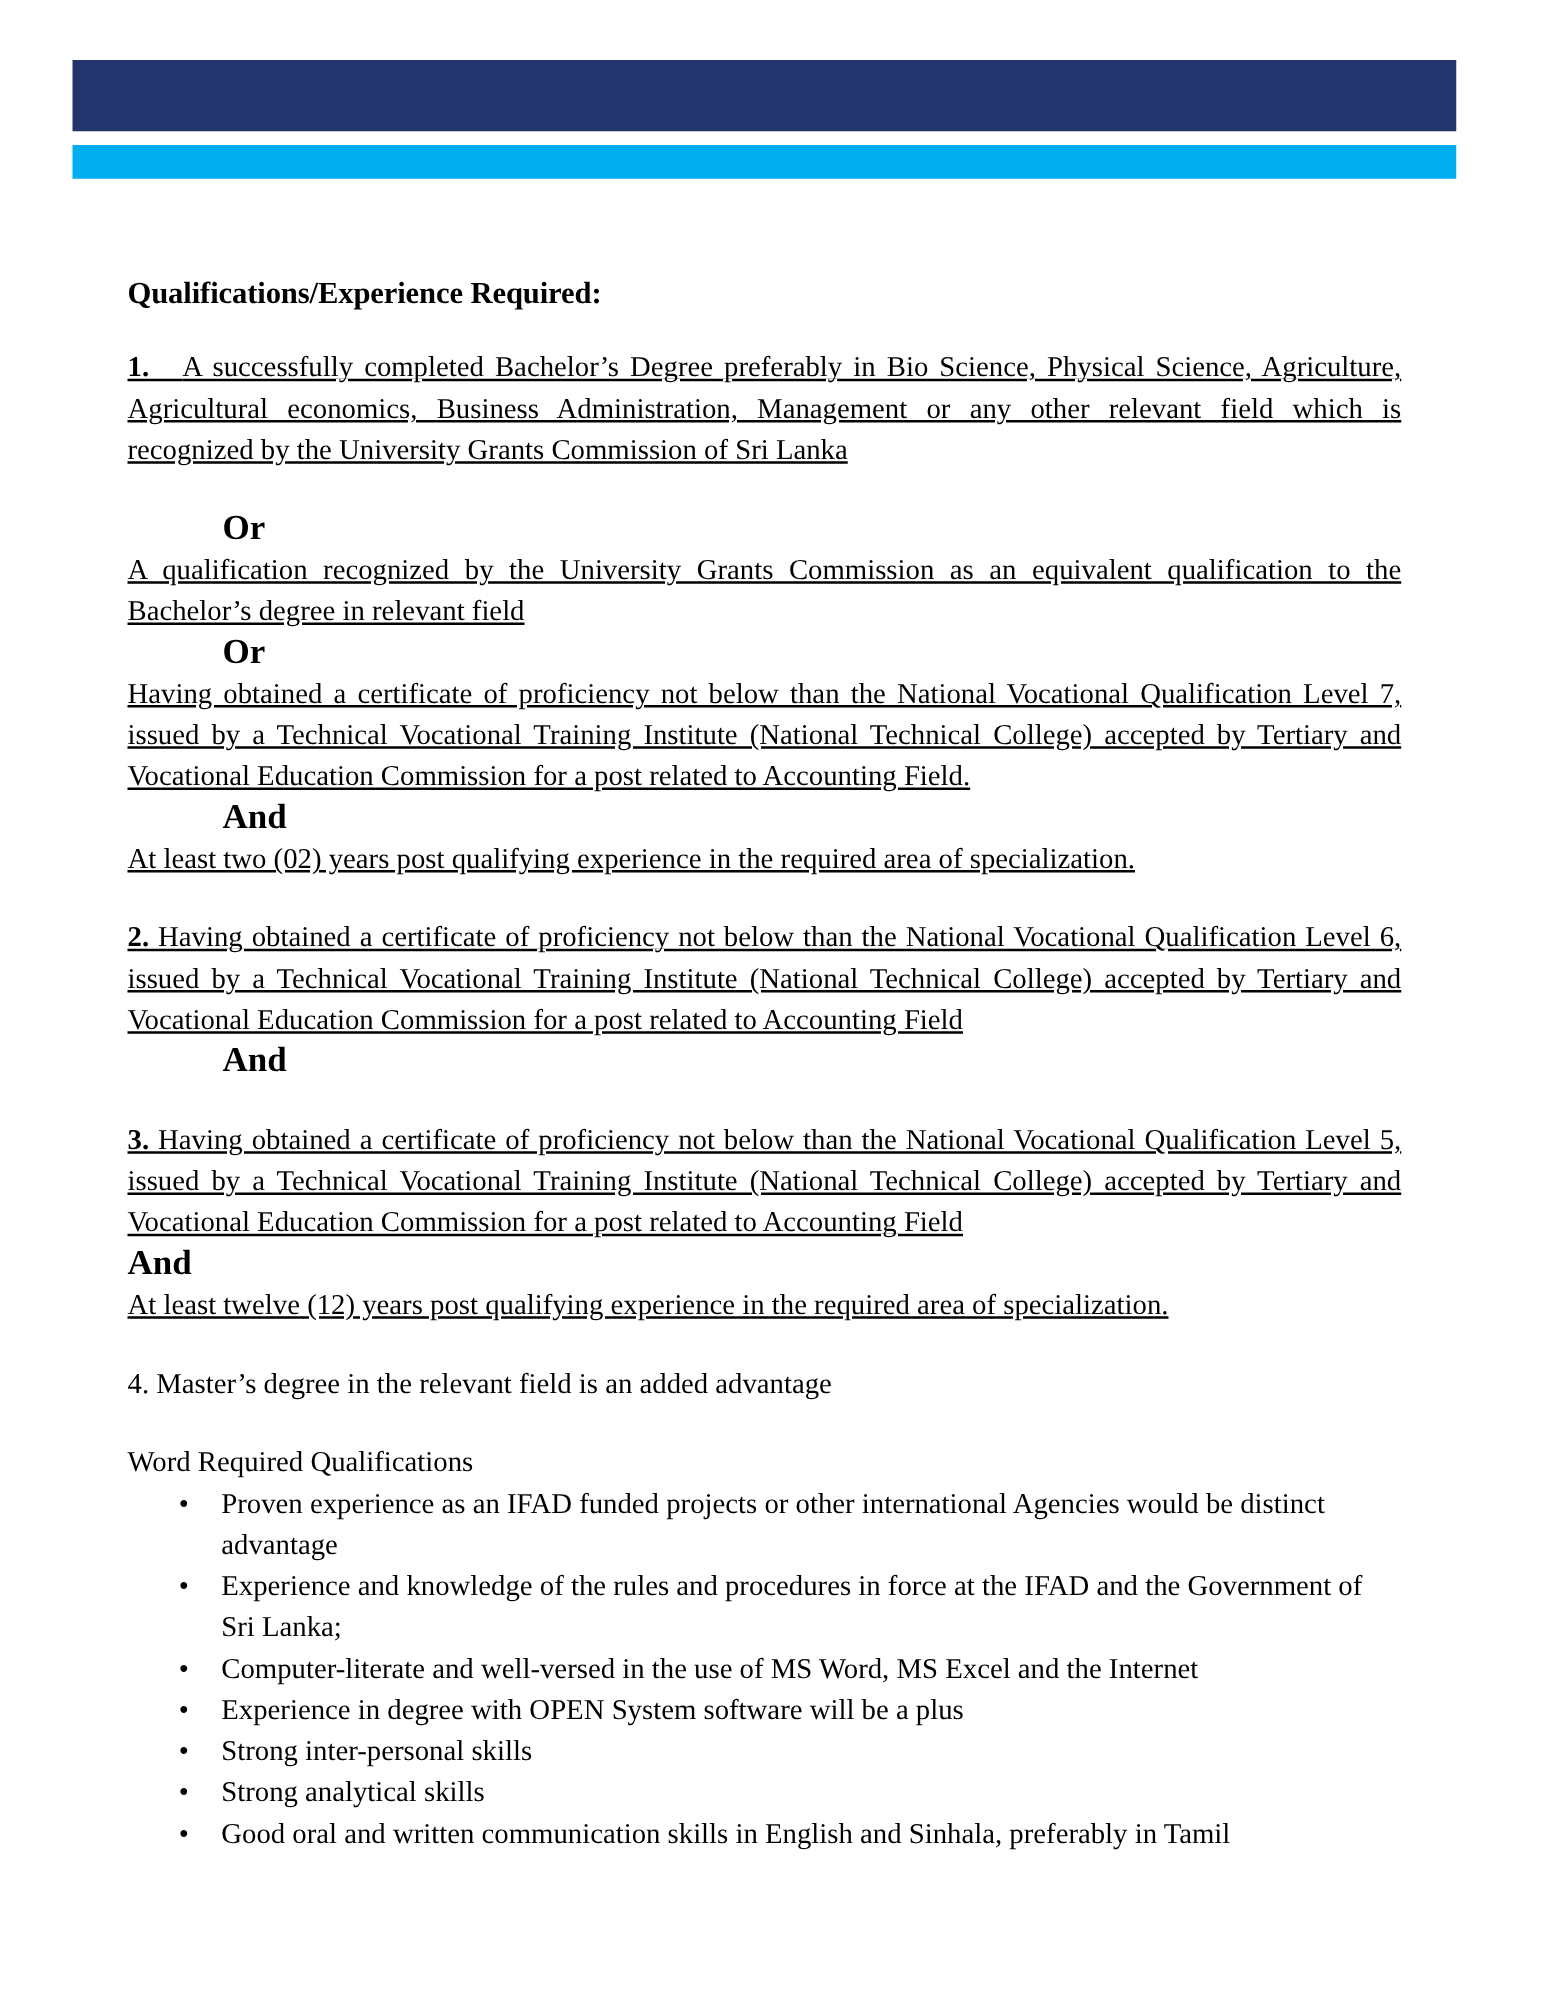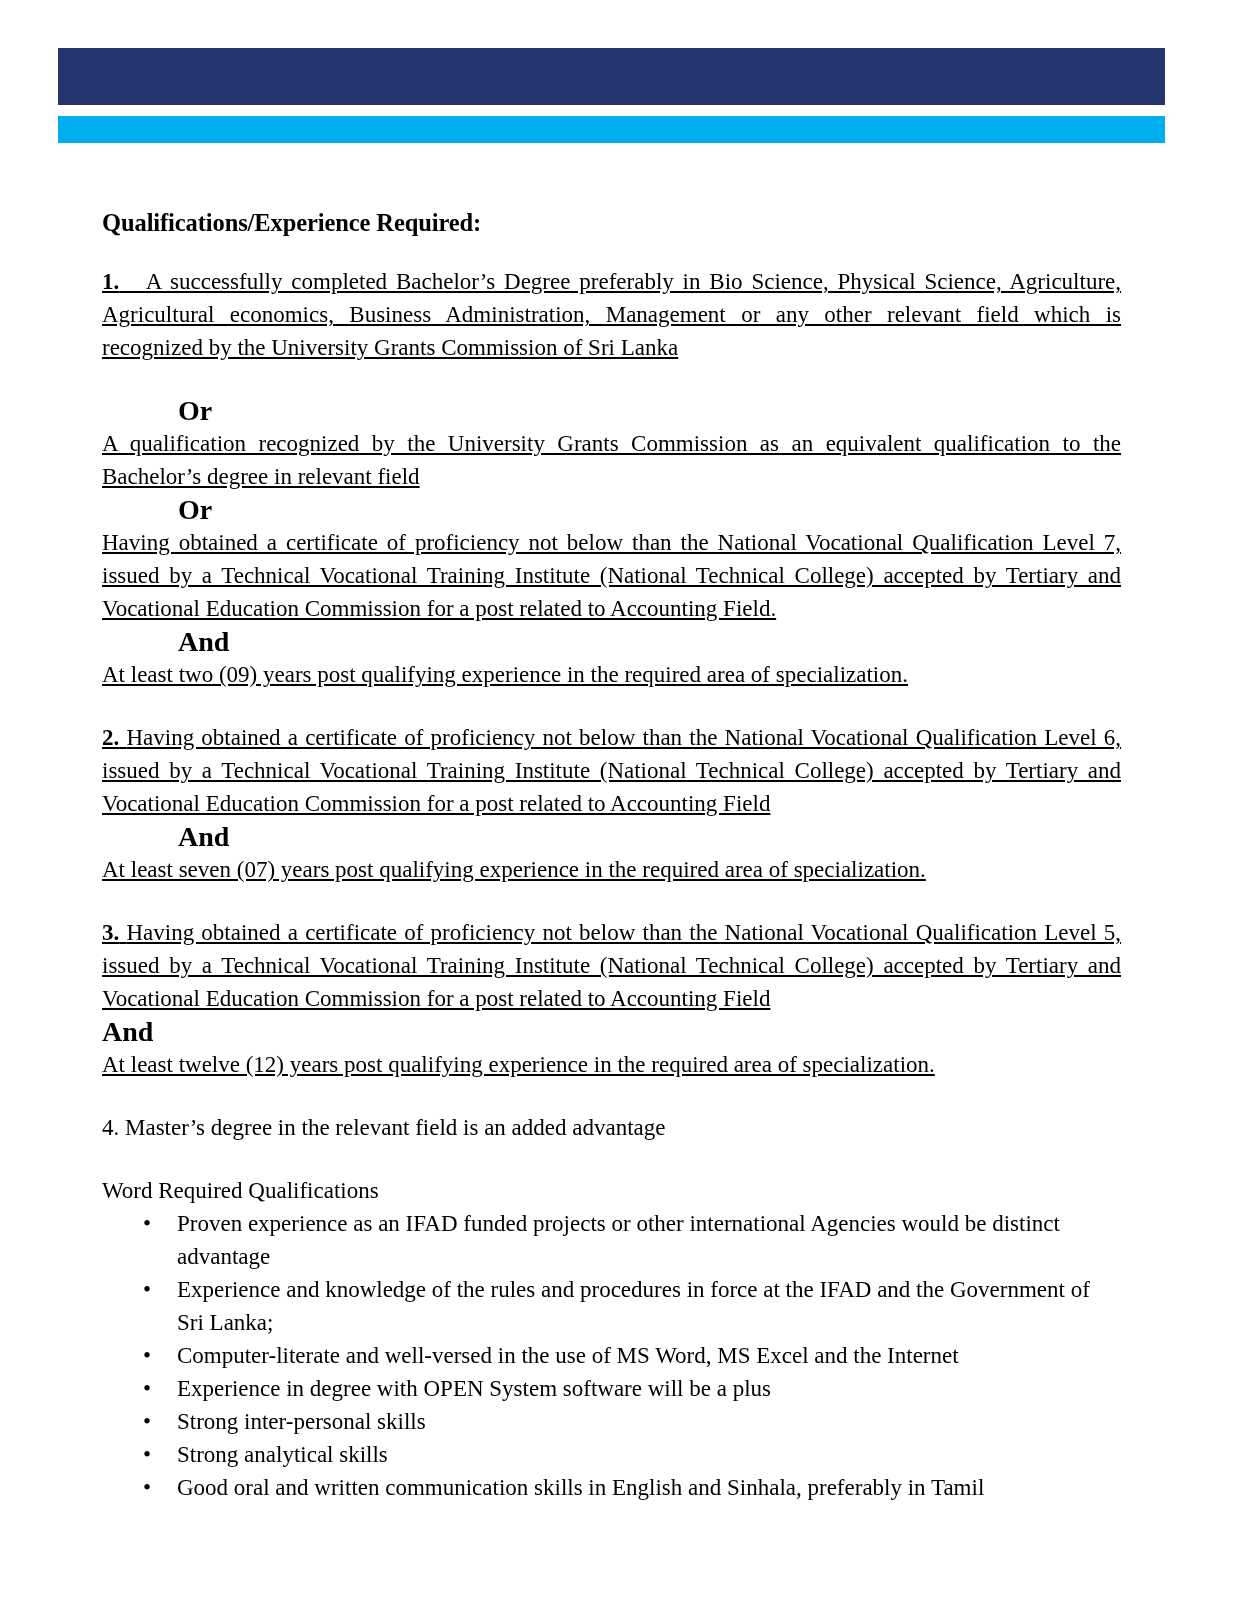--- a/index.html
+++ b/index.html
@@ -34,21 +34,21 @@
     top: 116px;
     width: 1107px;
     height: 27px;
     background: #00aeef;
   }
 
   
   .content {
     position: absolute;
     left: 102px;
-    top: 208px;
+    top: 220px;
     width: 1019px;
   }
 
   .h-title {
     font-size: 24.5px;
     font-weight: bold;
     line-height: 1.2;
     margin: 0 0 28px 0;
     letter-spacing: -0.1px;
   }
@@ -129,29 +129,28 @@
     <p class="conj">Or</p>
 
     <p class="para"> A qualification recognized by the University Grants Commission as an equivalent qualification to the Bachelor’s degree in relevant field</p>
 
     <p class="conj">Or</p>
 
     <p class="para">Having obtained a certificate of proficiency not below than the National Vocational Qualification Level 7, issued by a Technical Vocational Training Institute (National Technical College) accepted by Tertiary and Vocational Education Commission for a post related to Accounting Field.</p>
 
     <p class="conj">And</p>
 
-    <p class="para nojust">At least two (09) years post qualifying experience in the required area of specialization.</p>
+    <p class="para nojust">At least two (02) years post qualifying experience in the required area of specialization.</p>
 
     <div class="spacer-xl"></div>
 
     <p class="para"><b>2.</b> <span>Having obtained a certificate of proficiency not below than the National Vocational Qualification Level 6, issued by a Technical Vocational Training Institute (National Technical College) accepted by Tertiary and Vocational Education Commission for a post related to Accounting Field</span></p>
 
     <p class="conj">And</p>
 
-    <p class="para nojust">At least seven (07) years post qualifying experience in the required area of specialization.</p>
 
     <div class="spacer-xl"></div>
 
     <p class="para"><b>3.</b> <span>Having obtained a certificate of proficiency not below than the National Vocational Qualification Level 5, issued by a Technical Vocational Training Institute (National Technical College) accepted by Tertiary and Vocational Education Commission for a post related to Accounting Field</span></p>
 
     <p class="conj flush">And</p>
 
     <p class="para nojust">At least twelve (12) years post qualifying experience in the required area of specialization.</p>
 
     <div class="spacer-xl"></div>

